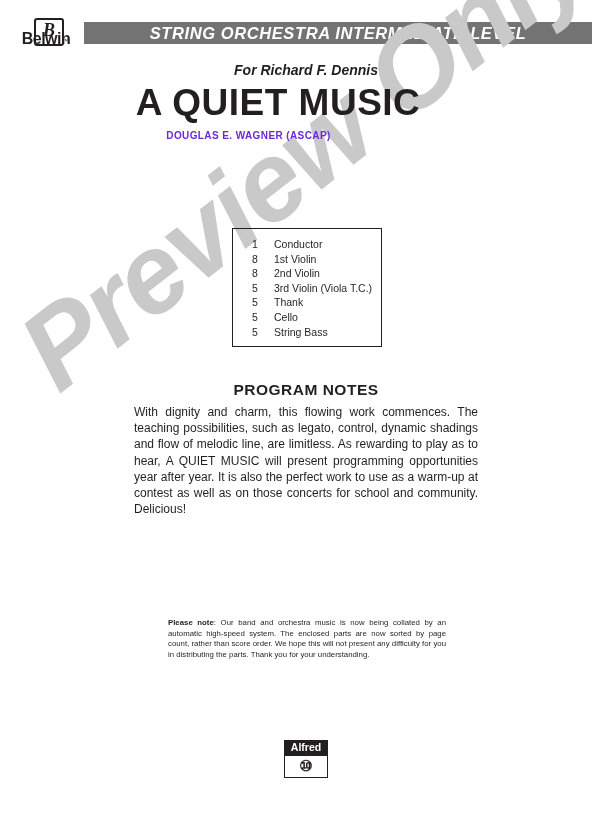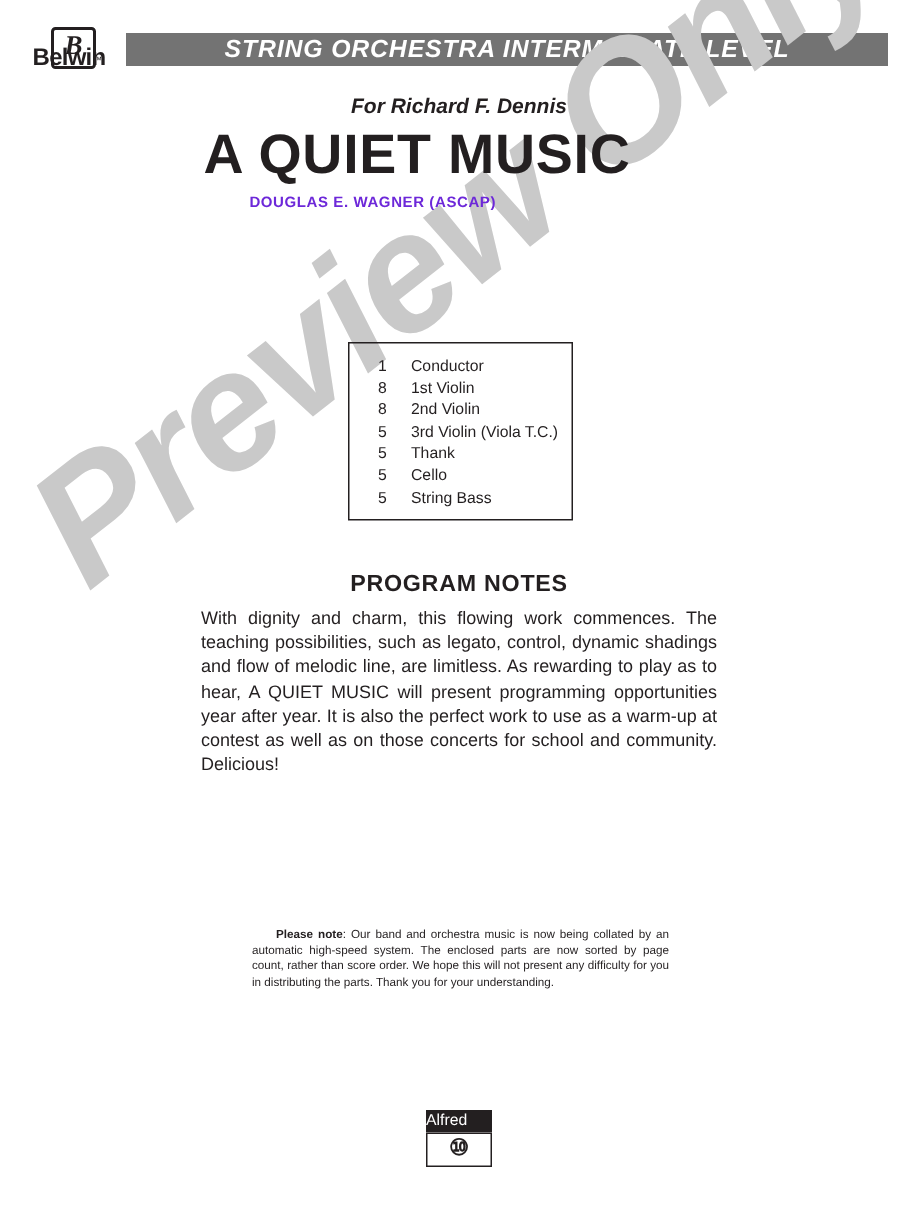--- a/index.html
+++ b/index.html
@@ -238,45 +238,45 @@
     left: 168px;
     top: 618px;
     width: 278px;
     font-family: "Liberation Sans", sans-serif;
     font-size: 7.8px;
     line-height: 10.6px;
     color: #231f20;
     text-align: justify;
     z-index: 6;
   }
-  .please-note b { font-weight: bold; margin-left: 16px; }
+  .please-note b { font-weight: bold; }
 
   
   .alfred-logo {
     position: absolute;
     left: 284px;
     top: 740px;
     width: 44px;
     height: 38px;
     z-index: 6;
   }
   .alfred-top {
     position: absolute;
     left: 0; top: 0;
     width: 44px;
     height: 15px;
     background: #231f20;
   }
   .alfred-top span {
     display: block;
     width: 44px;
-    text-align: left;
+    text-align: center;
     color: #ffffff;
     font-family: "Liberation Sans", sans-serif;
-    font-weight: normal;
+    font-weight: bold;
     font-size: 10.5px;
     line-height: 15px;
   }
   .alfred-bottom {
     position: absolute;
     left: 0; top: 15px;
     width: 42px;
     height: 21px;
     border: 1px solid #231f20;
     background: #ffffff;

